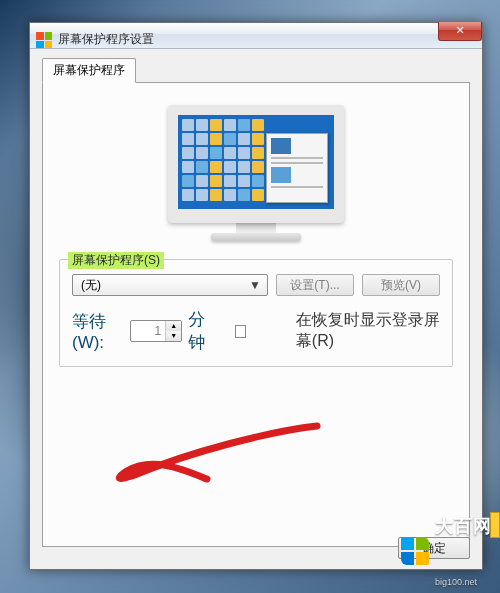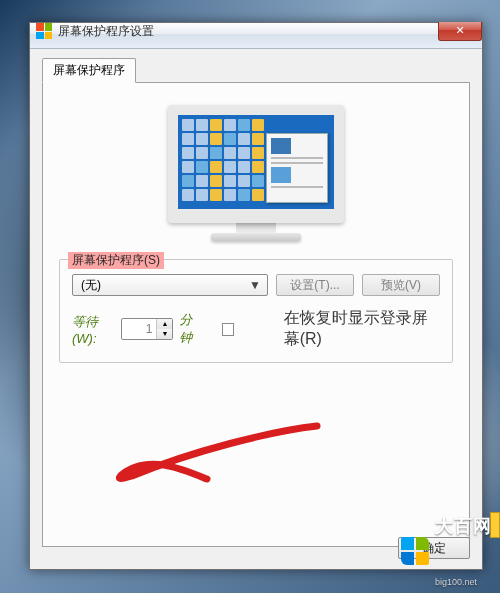--- a/index.html
+++ b/index.html
@@ -31,21 +31,21 @@
     background: #f0f0f0;
     border: 1px solid #707070;
     box-shadow: 0 0 12px rgba(0,0,0,0.5);
   }
 
   .titlebar {
     height: 26px;
     background: linear-gradient(#fdfdfe, #e8edf3 45%, #d7e1ec 46%, #e6eef7);
     border-bottom: 1px solid #b0b8c4;
     display: flex;
-    align-items: flex-start;
+    align-items: flex-end;
     padding: 0 4px 0 6px;
     position: relative;
   }
   .win-icon {
     width: 16px;
     height: 16px;
     margin-right: 6px;
     display: grid;
     grid-template-columns: 1fr 1fr;
     grid-template-rows: 1fr 1fr;
@@ -170,21 +170,21 @@
     border: 1px solid #c8c8c8;
     border-radius: 2px;
     padding: 14px 12px 12px 12px;
     position: relative;
     margin-bottom: 14px;
   }
   .group-legend {
     position: absolute;
     top: -8px;
     left: 8px;
-    background: #fca5a5;
+    background: #bef264;
     padding: 0 4px;
     font-size: 12px;
     color: #2a2a2a;
   }
 
   .row { display: flex; align-items: center; gap: 8px; }
 
   .combo {
     flex: 1;
     height: 22px;
@@ -212,21 +212,21 @@
     text-align: center;
     line-height: 20px;
     font-size: 12px;
     color: #808080;
     cursor: pointer;
     padding: 0 8px;
   }
   .btn.enabled { color: #222; border-color: #8a8a8a; }
 
   .row2 { margin-top: 12px; display:flex; align-items:center; gap:6px; }
-  .label { color: #4d7c0f; font-size: 13px; font-style: italic; }
+  .label { color: #0c4a6e; font-size: 17px; }
 
   .spinner {
     width: 54px;
     height: 22px;
     border: 1px solid #8a8a8a;
     border-radius: 2px;
     display: flex;
     align-items: center;
     background: #fff;
   }

